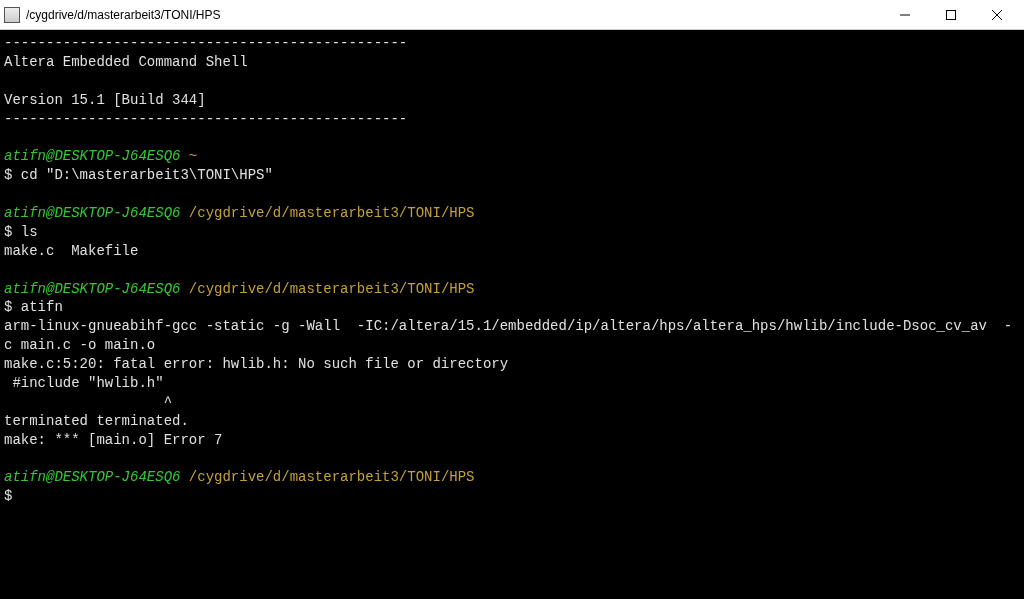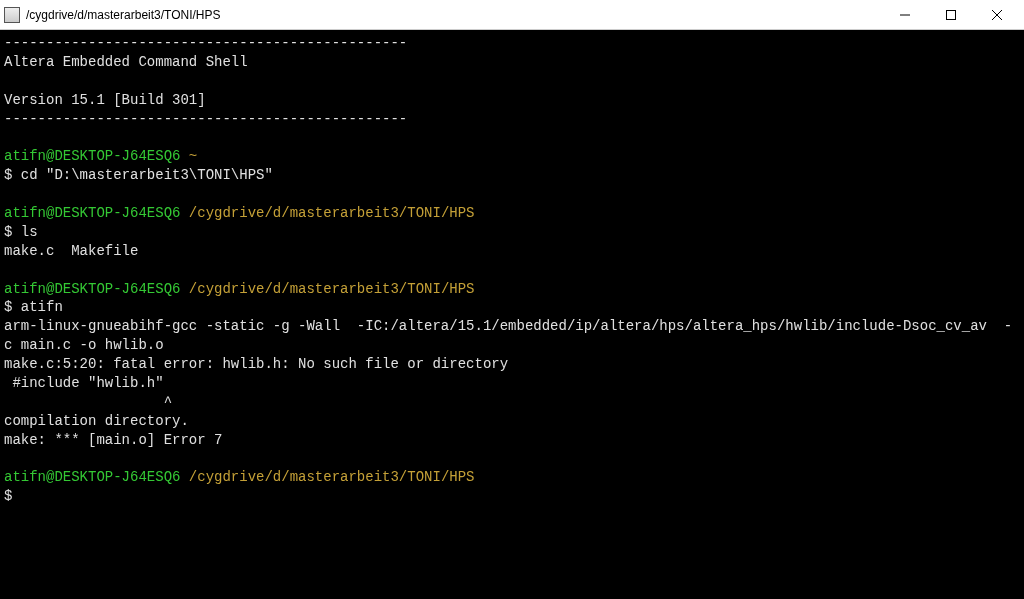--- a/index.html
+++ b/index.html
@@ -49,21 +49,21 @@
   }
   .terminal {
     background: #000;
     color: #e0e0e0;
     padding: 4px 4px;
     height: calc(599px - 30px);
     white-space: pre;
     line-height: 1.35;
     overflow: hidden;
   }
-  .green { color: #34c834; }
+  .green { color: #34c834; font-style: italic; }
   .yellow { color: #c4a037; }
   .white { color: #e0e0e0; }
 </style>
 </head>
 <body>
 
 <div class="titlebar">
   <div class="titlebar-icon"></div>
   <div class="titlebar-text">/cygdrive/d/masterarbeit3/TONI/HPS</div>
   <div class="window-controls">
@@ -82,34 +82,34 @@
           <line x1="0" y1="0" x2="10" y2="10" stroke="#000" stroke-width="1"></line>
           <line x1="10" y1="0" x2="0" y2="10" stroke="#000" stroke-width="1"></line>
         </svg>
     </div>
   </div>
 </div>
 
 <div class="terminal"><span class="white">------------------------------------------------</span>
 <span class="white">Altera Embedded Command Shell</span>
 
-<span class="white">Version 15.1 [Build 301]</span>
+<span class="white">Version 15.1 [Build 344]</span>
 <span class="white">------------------------------------------------</span>
 
 <span class="green">atifn@DESKTOP-J64ESQ6</span><span class="yellow"> ~</span>
 <span class="white">$ </span><span class="white">cd "D:\masterarbeit3\TONI\HPS"</span>
 
 <span class="green">atifn@DESKTOP-J64ESQ6</span><span class="yellow"> /cygdrive/d/masterarbeit3/TONI/HPS</span>
 <span class="white">$ </span><span class="white">ls</span>
 <span class="white">make.c  Makefile</span>
 
 <span class="green">atifn@DESKTOP-J64ESQ6</span><span class="yellow"> /cygdrive/d/masterarbeit3/TONI/HPS</span>
 <span class="white">$ </span><span class="white">atifn</span>
 <span class="white">arm-linux-gnueabihf-gcc -static -g -Wall  -IC:/altera/15.1/embedded/ip/altera/hps/altera_hps/hwlib/include-Dsoc_cv_av  -</span>
-<span class="white">c main.c -o hwlib.o</span>
+<span class="white">c main.c -o main.o</span>
 <span class="white">make.c:5:20: fatal error: hwlib.h: No such file or directory</span>
 <span class="white"> #include "hwlib.h"</span>
 <span class="white">                   ^</span>
-<span class="white">compilation directory.</span>
+<span class="white">terminated terminated.</span>
 <span class="white">make: *** [main.o] Error 7</span>
 
 <span class="green">atifn@DESKTOP-J64ESQ6</span><span class="yellow"> /cygdrive/d/masterarbeit3/TONI/HPS</span>
 <span class="white">$ </span></div>
 
 </body></html>

